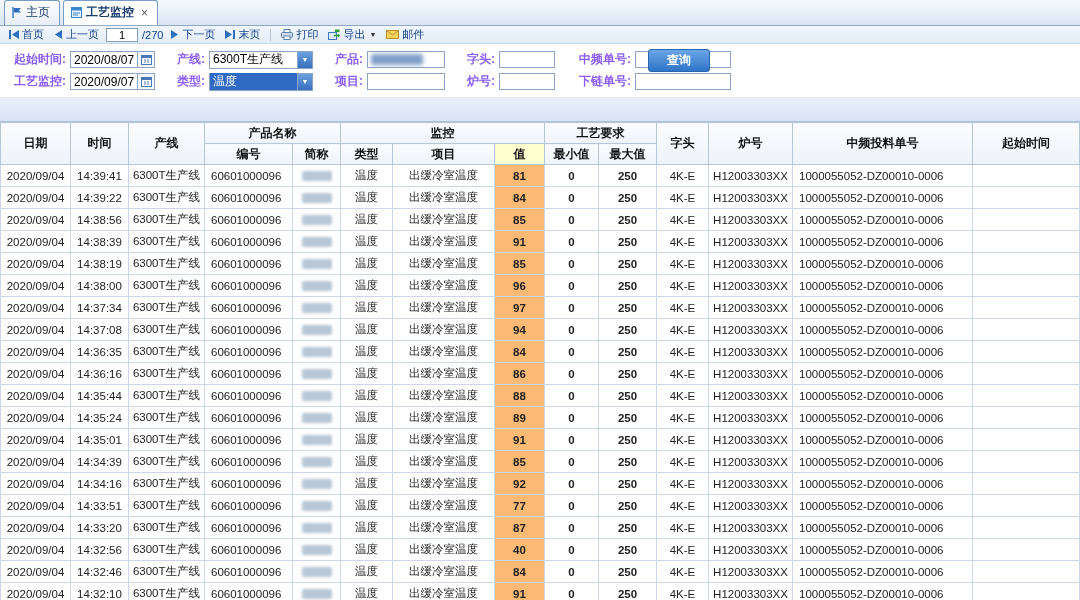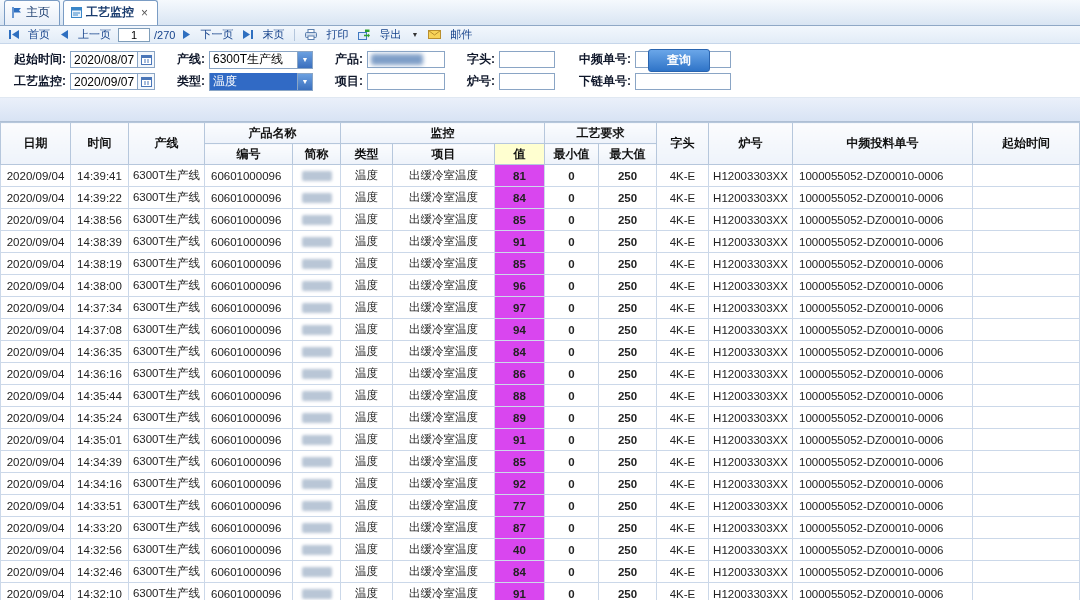--- a/index.html
+++ b/index.html
@@ -12,29 +12,29 @@
     display:flex; align-items:flex-end; padding:2px 4px 0 4px; gap:3px; }
   .tab { display:inline-flex; align-items:center; gap:4px; font-size:12px; color:#1a3c6e;
     background:linear-gradient(#fdfeff,#e7eef8); border:1px solid #7a9cc4; border-bottom:none;
     border-radius:3px 3px 0 0; padding:3px 9px 4px 7px; cursor:default; }
   .tab.active { background:#fff; font-weight:bold; }
   .tab .close { color:#555; font-size:12px; margin-left:3px; font-weight:normal; cursor:pointer; }
 
   
   .toolbar { height:18px; background:linear-gradient(#f2f7fd,#e2ecf7); border-bottom:1px solid #c6d6ea;
     display:flex; align-items:center; gap:4px; padding:0 6px; font-size:11px; color:#15428b; }
-  .tbtn { display:inline-flex; align-items:center; gap:9px; padding:0 3px; cursor:pointer; }
+  .tbtn { display:inline-flex; align-items:center; gap:3px; padding:0 3px; cursor:pointer; }
   .tsep { width:1px; height:12px; background:#b4c6dc; margin:0 3px; }
   .pageinput { width:32px; height:14px; border:1px solid #7f9db9; font-size:11px; text-align:center; }
   .caret { font-size:7px; color:#333; margin-left:1px; }
 
   
   .filters { position:relative; background:#fff; padding:4px 0 4px 8px; border-bottom:1px solid #e0e8f2; }
   .frow { display:flex; align-items:center; height:21px; margin:1px 0; }
-  .flabel { font-size:12px; font-weight:bold; color:#0f172a; text-align:right; margin-right:4px; white-space:nowrap; }
+  .flabel { font-size:12px; font-weight:bold; color:#8b5cf6; text-align:right; margin-right:4px; white-space:nowrap; }
   .w58{width:58px;} .w38{width:38px;} .w64{width:64px;}
   .tinput { height:17px; border:1px solid #8aa5c5; font-size:12px; padding:0 3px; }
   .datebox { display:inline-flex; align-items:center; margin-right:12px; }
   .dateinput { width:68px; }
   .calbtn { width:17px; height:17px; border:1px solid #8aa5c5; border-left:none; background:#f3f7fc;
     display:inline-flex; align-items:center; justify-content:center; cursor:pointer; }
   .combo { display:inline-flex; align-items:center; width:104px; height:18px; border:1px solid #8aa5c5;
     background:#fff; margin-right:12px; }
   .combo-text { flex:1; font-size:12px; padding:0 3px; white-space:nowrap; overflow:hidden; }
   .combo-text.sel { background:#316ac5; color:#fff; }
@@ -55,21 +55,21 @@
   .section-right { flex:1; }
 
   
   .gridwrap { flex:1; overflow:hidden; }
   table { width:1080px; border-collapse:collapse; table-layout:fixed; }
   th { border:1px solid #b6c7dc; background:linear-gradient(#fbfcfe,#eef3fa); font-size:12px; font-weight:bold;
     color:#111; height:21px; padding:0 1px; white-space:nowrap; overflow:hidden; }
   th.h-value { background:#ffffd0; }
   td { border:1px solid #cbd8e9; height:22px; font-size:11.5px; color:#222; padding:0 2px;
     text-align:center; white-space:nowrap; overflow:hidden; background:#fff; }
-  td.c-value { background:#d946ef; font-weight:bold; }
+  td.c-value { background:#fdba74; font-weight:bold; }
   td.c-min, td.c-max { font-weight:bold; }
   td.c-code, td.c-mf_order { text-align:left; padding-left:6px; }
   .redacted { display:inline-block; width:30px; height:10px; background:#b9c6d6; border-radius:2px;
     filter:blur(1.5px); vertical-align:middle; }
   svg { display:block; }
 </style>
 </head>
 <body>
 
 <div class="app">

